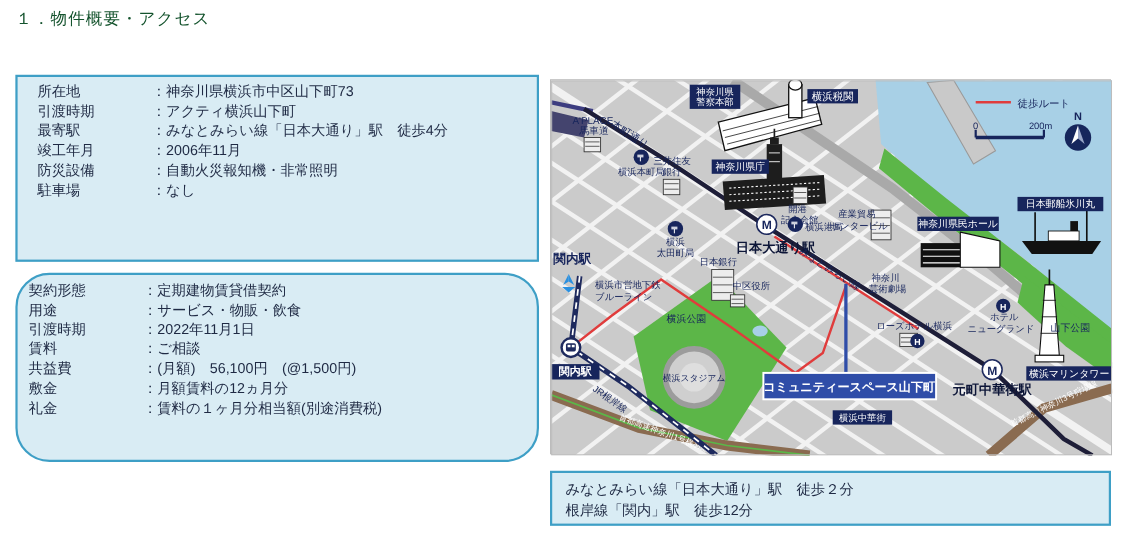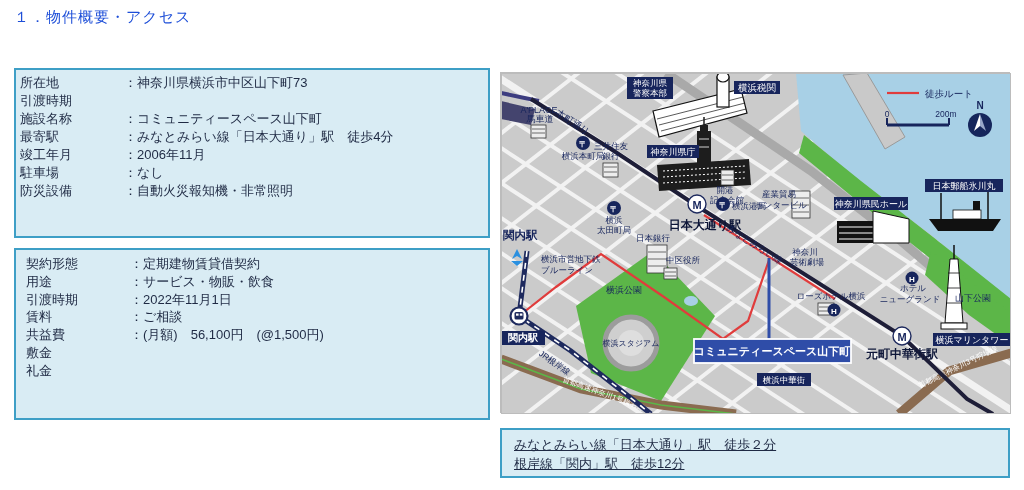--- a/index.html
+++ b/index.html
@@ -1,32 +1,32 @@
 <!DOCTYPE html>
 <html><head>
 <meta charset="utf-8">
 <style>
   * { margin:0; padding:0; box-sizing:border-box; }
   html,body { width:1024px; height:490px; overflow:hidden; background:#fff;
     font-family:"Liberation Sans","DejaVu Sans",sans-serif; }
   .page { position:relative; width:1024px; height:490px; }
   .page-title { position:absolute; left:14px; top:8px; font-size:15px; font-weight:400;
-    color:#1d4ed8; letter-spacing:1px; }
+    color:#14532d; letter-spacing:1px; }
   .info-box { position:absolute; background:#d9ecf4; border:2px solid #3e9fc6;
     color:#1f2a44; font-size:13px; }
-  .box1 { left:14px; top:68px; width:476px; height:170px; padding:4px 4px; }
-  .box2 { left:14px; top:248px; width:476px; height:172px; padding:5px 10px; }
+  .box1 { left:14px; top:68px; width:476px; height:170px; padding:4px 18px; }
+  .box2 { left:14px; top:248px; width:476px; height:172px; padding:5px 10px;border-radius:31px; }
   .row  { display:flex; line-height:18px; white-space:nowrap; }
   .box2 .row { line-height:17.8px; }
   .lbl { flex:0 0 104px; }
   .val { flex:1; }
   .map-wrap { position:absolute; left:500px; top:72px; width:510px; height:341px;
     border:1px solid #bcbcbc; }
   .access-box { left:500px; top:428px; width:510px; height:50px; padding:5px 12px; }
-  .access-box div { line-height:19px;text-decoration:underline; }
+  .access-box div { line-height:19px; }
   svg { display:block; }
   svg text { fill:#17255c; font-family:"Liberation Sans","DejaVu Sans",sans-serif; }
   .tm { text-anchor:middle; }
   .t75{font-size:7.5px;} .t8{font-size:8px;} .t85{font-size:8.5px;} .t9{font-size:9px;}
   .t95{font-size:9.5px;} .t10{font-size:10px;} .t115{font-size:11.5px;} .t11{font-size:11px;}
   .bold{font-weight:bold;} .wh{fill:#ffffff;}
   .stn{font-size:12px;font-weight:bold;fill:#0d1638;}
 </style>
 </head>
 <body>
@@ -34,41 +34,38 @@
 <div class="page">
   <div class="page-title">１．物件概要・アクセス</div>
 
   <div class="info-box box1">
     <div class="row">
         <span class="lbl">所在地</span>
         <span class="val">：神奈川県横浜市中区山下町73</span>
       </div>
     <div class="row">
         <span class="lbl">引渡時期</span>
-      </div>
-    <div class="row">
-        <span class="lbl">施設名称</span>
-        <span class="val">：コミュニティースペース山下町</span>
+        <span class="val">：アクティ横浜山下町</span>
       </div>
     <div class="row">
         <span class="lbl">最寄駅</span>
         <span class="val">：みなとみらい線「日本大通り」駅　徒歩4分</span>
       </div>
     <div class="row">
         <span class="lbl">竣工年月</span>
         <span class="val">：2006年11月</span>
       </div>
     <div class="row">
+        <span class="lbl">防災設備</span>
+        <span class="val">：自動火災報知機・非常照明</span>
+      </div>
+    <div class="row">
         <span class="lbl">駐車場</span>
         <span class="val">：なし</span>
       </div>
-    <div class="row">
-        <span class="lbl">防災設備</span>
-        <span class="val">：自動火災報知機・非常照明</span>
-      </div>
   </div>
 
   <div class="info-box box2">
     <div class="row">
         <span class="lbl">契約形態</span>
         <span class="val">：定期建物賃貸借契約</span>
       </div>
     <div class="row">
         <span class="lbl">用途</span>
         <span class="val">：サービス・物販・飲食</span>
@@ -80,23 +77,25 @@
     <div class="row">
         <span class="lbl">賃料</span>
         <span class="val">：ご相談</span>
       </div>
     <div class="row">
         <span class="lbl">共益費</span>
         <span class="val">：(月額)　56,100円　(@1,500円)</span>
       </div>
     <div class="row">
         <span class="lbl">敷金</span>
+        <span class="val">：月額賃料の12ヵ月分</span>
       </div>
     <div class="row">
         <span class="lbl">礼金</span>
+        <span class="val">：賃料の１ヶ月分相当額(別途消費税)</span>
       </div>
   </div>
 
   <div class="map-wrap">
   <svg width="510" height="341" viewBox="0 0 510 341">
 
     <rect x="0" y="0" width="510" height="341" fill="#cbcbcb"></rect>
 
     <g stroke="#f2f2f2" stroke-width="4">
       <line x1="-20" y1="-88" x2="530" y2="269"></line>

